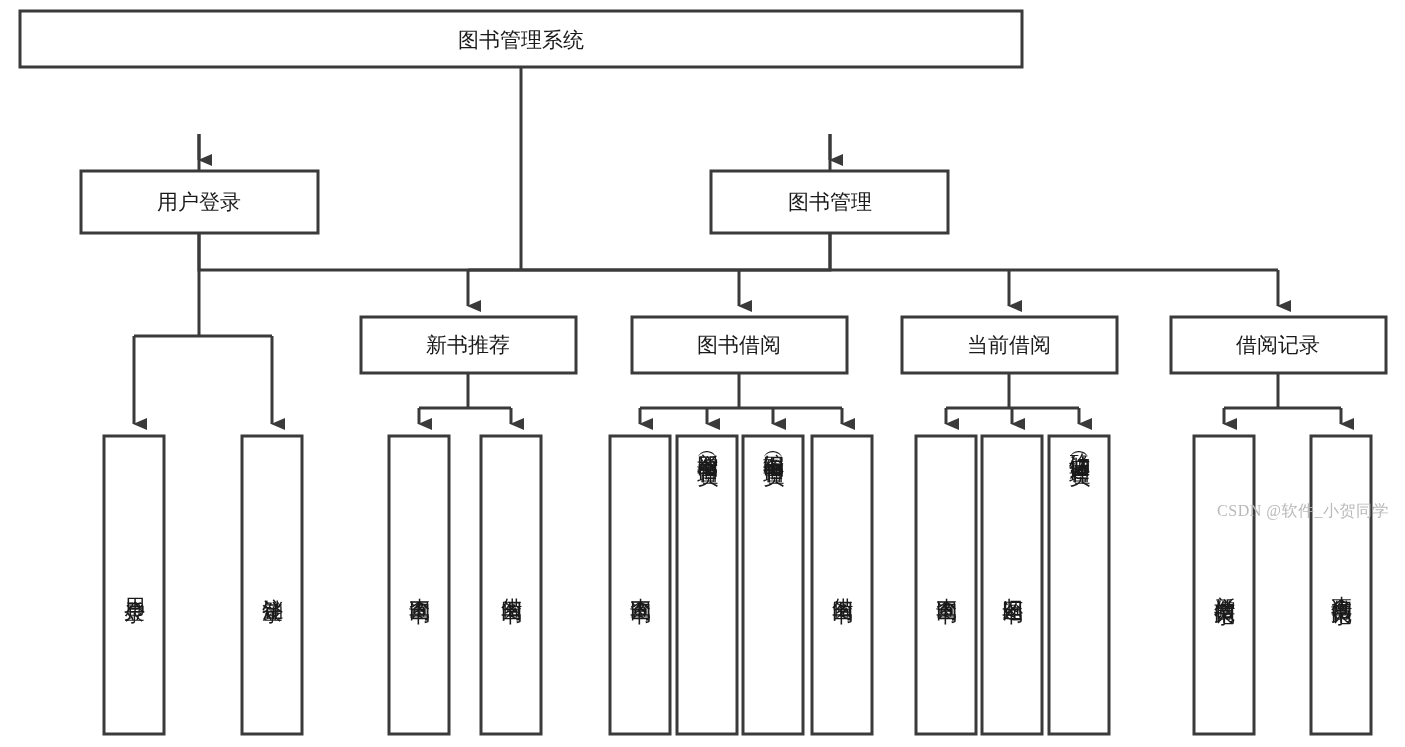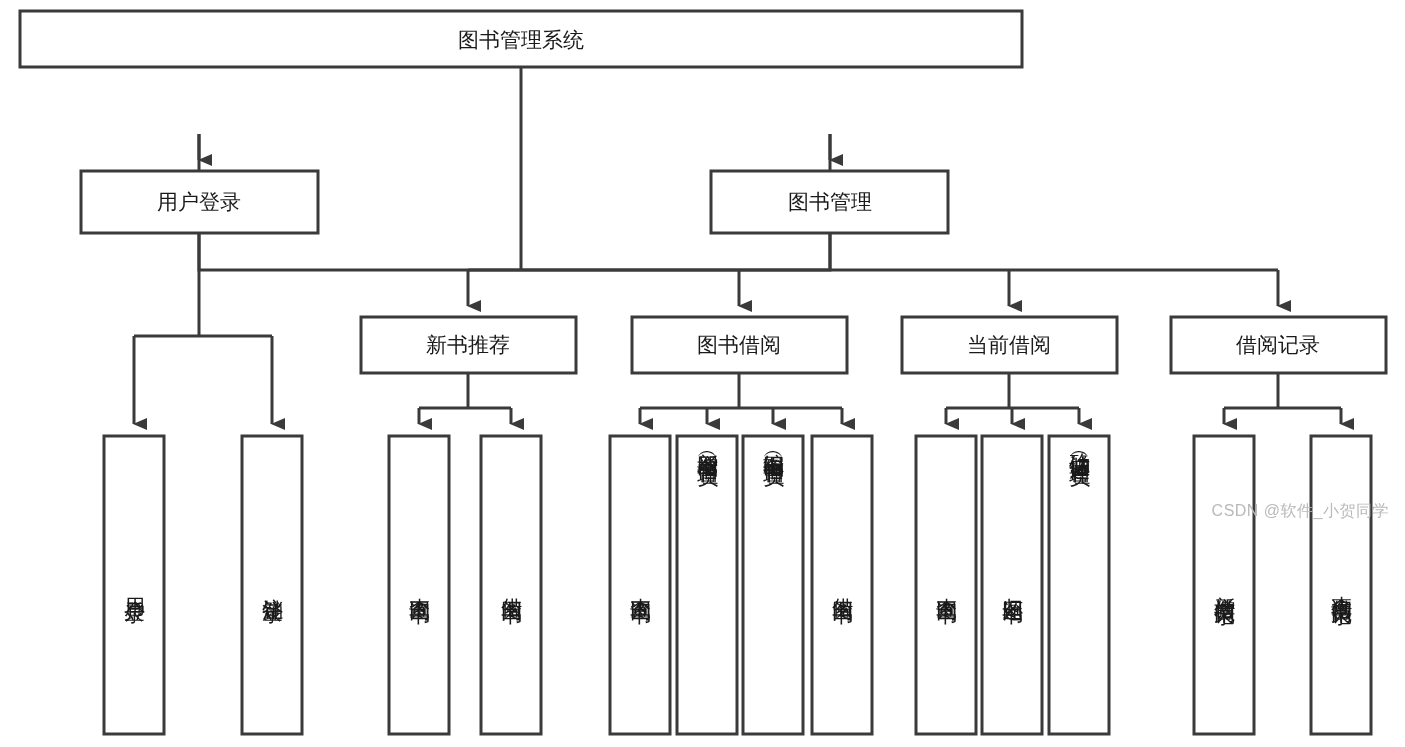--- a/index.html
+++ b/index.html
@@ -62,21 +62,21 @@
     line-height: 1.12;
     letter-spacing: 2px;
     color: #1a1a1a;
     white-space: nowrap;
     text-align: center;
   }
   .watermark {
     position: absolute;
     right: 16px;
     bottom: 7px;
-    font-family: Liberation Sans, sans-serif;
+    font-family: Liberation Serif, serif;
     font-size: 16px;
     color: #b9b9b9;
     white-space: nowrap;
     letter-spacing: 0.5px;
   }
 </style>
 </head>
 <body>
 
 <div id="diagram-root">

